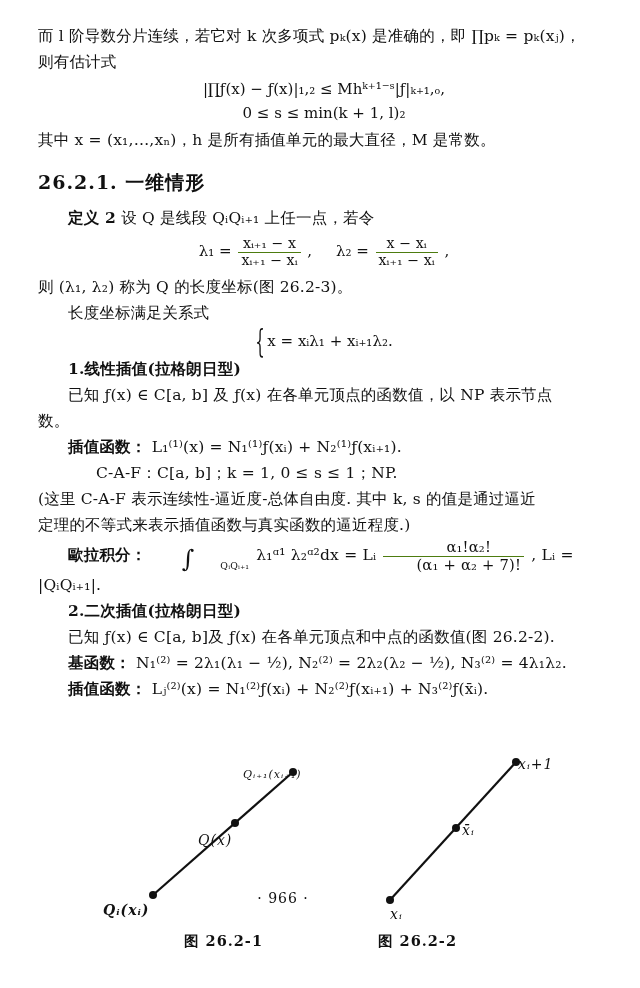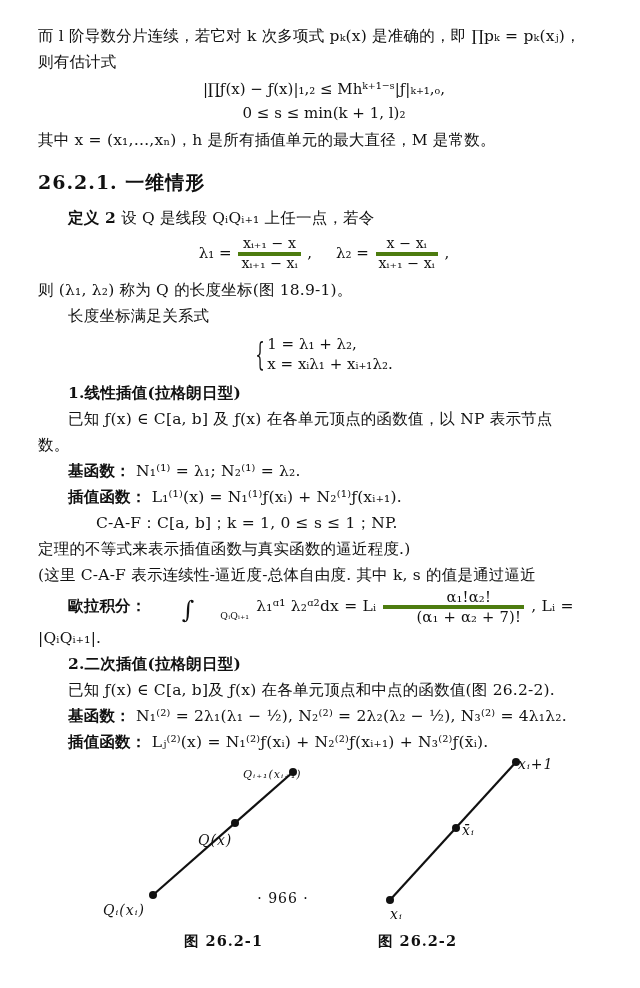--- a/index.html
+++ b/index.html
@@ -51,21 +51,21 @@
   }
   .frac {
     display: inline-block;
     vertical-align: middle;
     text-align: center;
     font-size: 0.95em;
     line-height: 1.12;
     margin: 0 2px;
   }
   .frac .num { display: block; padding: 0 3px; }
-  .frac .den { display: block; border-top: 4px solid #4d7c0f; padding: 0 3px; }
+  .frac .den { display: block; border-top: 1px solid #4d7c0f; padding: 0 3px; }
   .brace-row {
     display: inline-block;
     vertical-align: middle;
     position: relative;
     padding-left: 12px;
   }
   .brace-row::before {
     content: "{";
     position: absolute;
     left: 0;
@@ -144,49 +144,44 @@
       </span>
       <span>,&nbsp;&nbsp;&nbsp;&nbsp;</span>
       <span>λ₂ =</span>
       <span class="frac">
         <span class="num">x − xᵢ</span>
         <span class="den">xᵢ₊₁ − xᵢ</span>
       </span>
       <span>,</span>
     </p>
 
-    <p class="ln">则 (λ₁, λ₂) 称为 Q 的长度坐标(图 18.9-1)。</p>
+    <p class="ln">则 (λ₁, λ₂) 称为 Q 的长度坐标(图 26.2-3)。</p>
     <p class="ln indent">长度坐标满足关系式</p>
 
     <p class="eq">
       <span class="brace-row">
-        <span class="l1">1 = λ₁ + λ₂,</span>
         <span class="l2">x = xᵢλ₁ + xᵢ₊₁λ₂.</span>
       </span>
     </p>
 
     <p class="ln indent bold">1.线性插值(拉格朗日型)</p>
 
     <p class="ln indent">已知 ƒ(x) ∈ C[a, b] 及 ƒ(x) 在各单元顶点的函数值，以 NP 表示节点</p>
     <p class="ln">数。</p>
 
-    <p class="ln indent">
-      <span class="bold">基函数：</span>
-      <span>N₁⁽¹⁾ = λ₁;  N₂⁽¹⁾ = λ₂.</span>
-    </p>
 
     <p class="ln indent">
       <span class="bold">插值函数：</span>
       <span>L₁⁽¹⁾(x) = N₁⁽¹⁾ƒ(xᵢ) + N₂⁽¹⁾ƒ(xᵢ₊₁).</span>
     </p>
 
     <p class="ln indent2">C-A-F：C[a, b]；k = 1, 0 ≤ s ≤ 1；NP.</p>
 
+    <p class="ln">(这里 C-A-F 表示连续性-逼近度-总体自由度.  其中 k, s 的值是通过逼近</p>
     <p class="ln">定理的不等式来表示插值函数与真实函数的逼近程度.)</p>
-    <p class="ln">(这里 C-A-F 表示连续性-逼近度-总体自由度.  其中 k, s 的值是通过逼近</p>
 
     <p class="ln indent">
       <span class="bold">歐拉积分：</span>
       <span class="intsym">∫</span><span class="intlim">QᵢQᵢ₊₁</span>
       <span>λ₁ᵅ¹ λ₂ᵅ²dx = Lᵢ</span>
       <span class="frac">
         <span class="num">α₁!α₂!</span>
         <span class="den">(α₁ + α₂ + 7)!</span>
       </span>
       <span>,  Lᵢ = |QᵢQᵢ₊₁|.</span>
@@ -211,21 +206,21 @@
   <div class="fig-area">
 
     <svg width="300" height="185" viewBox="0 0 300 185" style="position:absolute;left:60px;top:0;">
       <line x1="55" y1="155" x2="195" y2="32" stroke="#111" stroke-width="2.2"></line>
       <circle cx="195" cy="32" r="4" fill="#111"></circle>
       <circle cx="137" cy="83" r="4" fill="#111"></circle>
       <circle cx="55" cy="155" r="4" fill="#111"></circle>
     </svg>
     <div class="fig-caption" style="left:205px;top:28px;font-style:italic;font-weight:normal;font-size:11px;">Qᵢ₊₁(xᵢ₊₁)</div>
     <div class="fig-caption" style="left:160px;top:92px;font-style:italic;font-weight:normal;font-size:14px;">Q(x)</div>
-    <div class="fig-caption" style="left:65px;top:162px;font-style:italic;font-weight:normal;font-size:14px;">Qᵢ(xᵢ)</div>
+    <div class="fig-caption" style="left:65px;top:162px;font-style:italic;font-weight:bold;font-size:14px;">Qᵢ(xᵢ)</div>
 
     <svg width="260" height="185" viewBox="0 0 260 185" style="position:absolute;left:310px;top:0;">
       <line x1="42" y1="160" x2="168" y2="22" stroke="#111" stroke-width="2.2"></line>
       <circle cx="168" cy="22" r="4" fill="#111"></circle>
       <circle cx="108" cy="88" r="4" fill="#111"></circle>
       <circle cx="42" cy="160" r="4" fill="#111"></circle>
     </svg>
     <div class="fig-caption" style="left:480px;top:16px;font-style:italic;font-weight:normal;font-size:14px;">xᵢ+1</div>
     <div class="fig-caption" style="left:424px;top:82px;font-style:italic;font-weight:normal;font-size:14px;">x̄ᵢ</div>
     <div class="fig-caption" style="left:352px;top:166px;font-style:italic;font-weight:normal;font-size:14px;">xᵢ</div>

